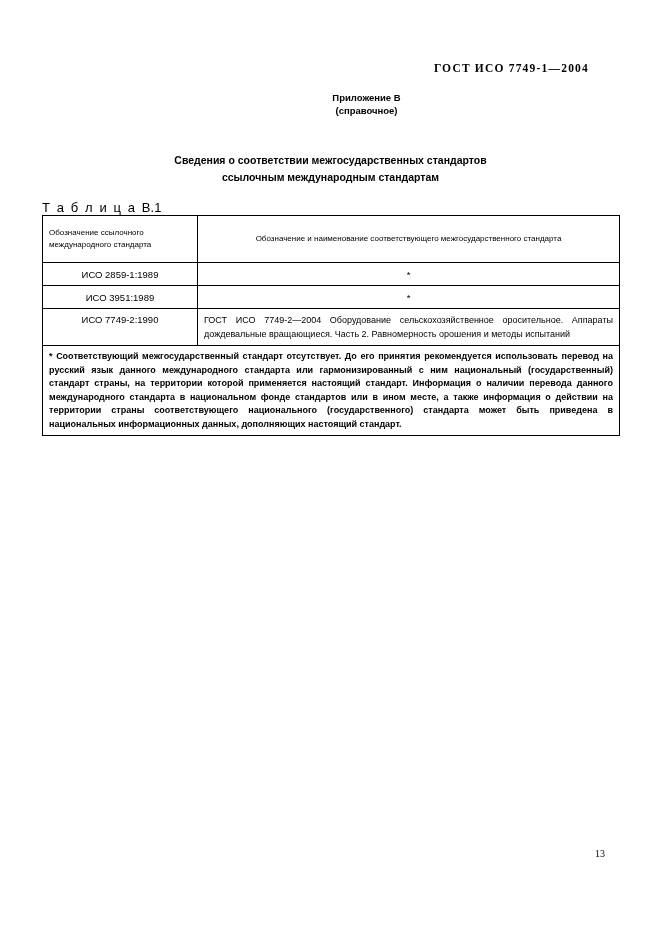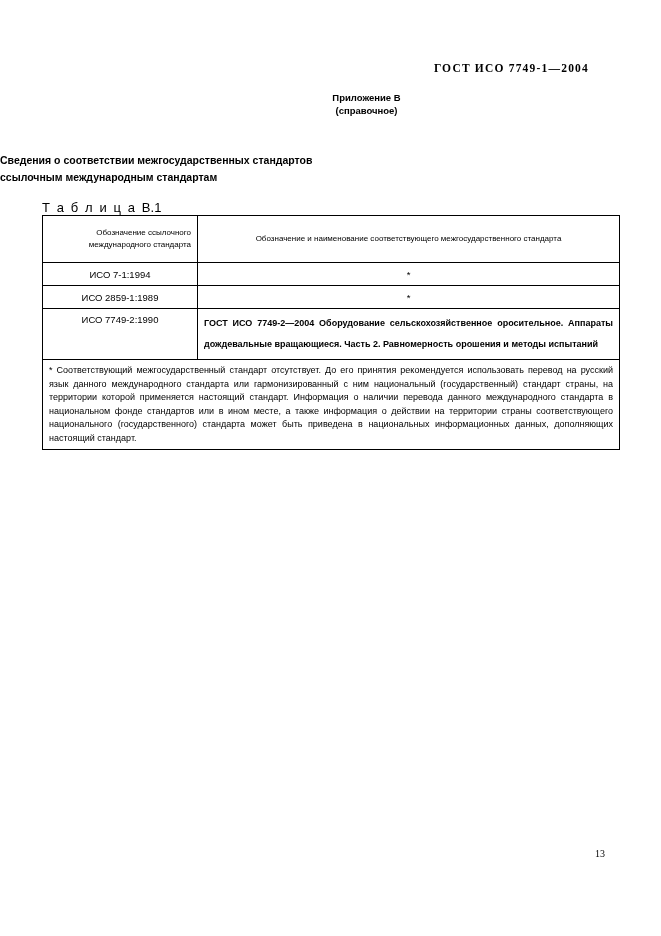--- a/index.html
+++ b/index.html
@@ -45,20 +45,21 @@
     padding-left: 36px;
   }
   .appendix-block .line2 {
     margin-top: 2px;
   }
   .title-block {
     position: absolute;
     top: 152px;
     left: 0;
     width: 661px;
+    text-align: center;
     font-size: 10.5px;
     font-weight: bold;
     line-height: 17px;
   }
   .table-caption {
     position: absolute;
     top: 200px;
     left: 42px;
     font-size: 13px;
     letter-spacing: 1.6px;
@@ -74,21 +75,21 @@
     border-collapse: collapse;
     table-layout: fixed;
   }
   table.main td {
     border: 1px solid #000000;
     vertical-align: middle;
     padding: 4px 6px;
   }
   td.head-left {
     width: 142px;
-    text-align: right;
+    text-align: left;
     font-size: 8px;
     line-height: 12px;
     height: 38px;
   }
   td.head-right {
     text-align: center;
     font-size: 8px;
     line-height: 12px;
   }
   td.std-code {
@@ -99,32 +100,32 @@
   }
   td.std-val {
     text-align: center;
     font-size: 9.5px;
     vertical-align: top;
     padding-top: 5px;
   }
   td.std-val-long {
     text-align: justify;
     font-size: 9px;
-    line-height: 21px;
+    line-height: 14px;
     vertical-align: top;
     padding: 4px 7px 5px 7px;
     text-align-last: left;
-    font-weight: bold;
   }
   td.note-cell {
     font-size: 9px;
     line-height: 13.5px;
     text-align: justify;
     padding: 7px 10px 9px 10px;
     text-align-last: left;
+    font-weight: bold;
   }
   .page-number {
     position: absolute;
     top: 848px;
     right: 56px;
     font-size: 10px;
     font-family: "Liberation Serif", serif;
     text-align: right;
   }
 </style>
@@ -152,25 +153,25 @@
     <span class="num">В.1</span>
   </div>
 
   <table class="main">
     <tbody>
       <tr>
         <td class="head-left">Обозначение ссылочного международного стандарта</td>
         <td class="head-right">Обозначение и наименование соответствующего межгосударственного стандарта</td>
       </tr>
       <tr>
-        <td class="std-code">ИСО 7-1:1994</td>
+        <td class="std-code">ИСО 2859-1:1989</td>
         <td class="std-val">*</td>
       </tr>
       <tr>
-        <td class="std-code">ИСО 2859-1:1989</td>
+        <td class="std-code">ИСО 3951:1989</td>
         <td class="std-val">*</td>
       </tr>
       <tr>
         <td class="std-code" style="vertical-align:top; padding-top:5px;">ИСО 7749-2:1990</td>
         <td class="std-val-long">ГОСТ ИСО 7749-2—2004 Оборудование сельскохозяйственное оросительное. Аппараты дождевальные вращающиеся. Часть 2. Равномерность орошения и методы испытаний</td>
       </tr>
       <tr>
         <td class="note-cell" colspan="2">* Соответствующий межгосударственный стандарт отсутствует. До его принятия рекомендуется использовать перевод на русский язык данного международного стандарта или гармонизированный с ним национальный (государственный) стандарт страны, на территории которой применяется настоящий стандарт. Информация о наличии перевода данного международного стандарта в национальном фонде стандартов или в ином месте, а также информация о действии на территории страны соответствующего национального (государственного) стандарта может быть приведена в национальных информационных данных, дополняющих настоящий стандарт.</td>
       </tr>
     </tbody>

